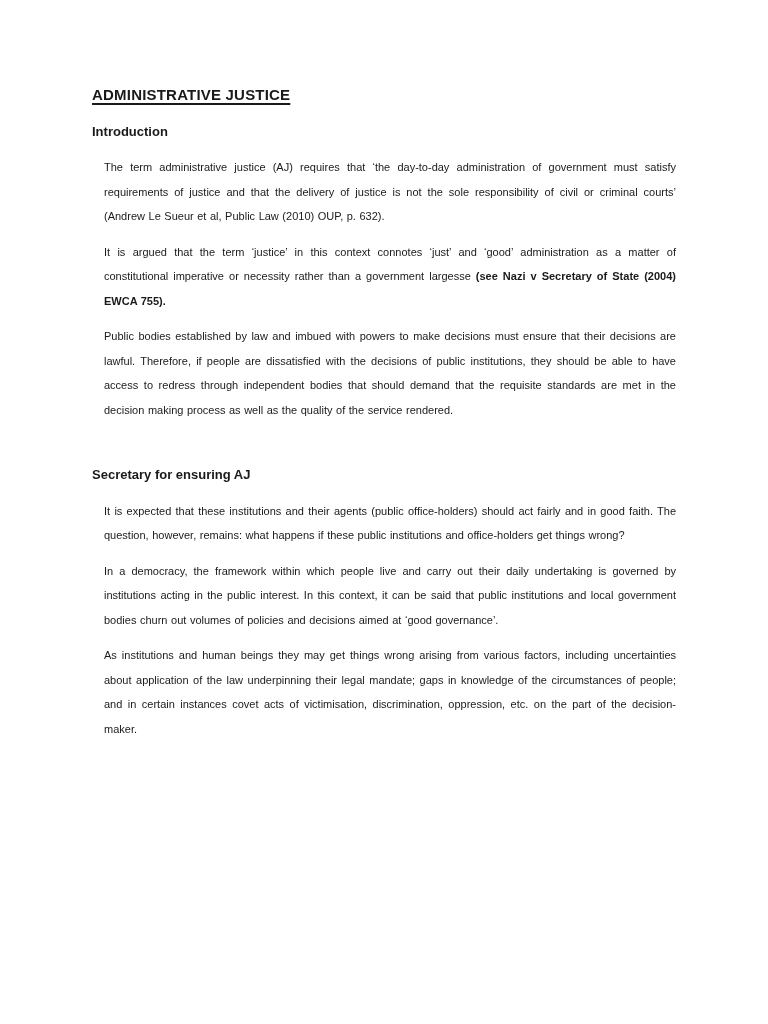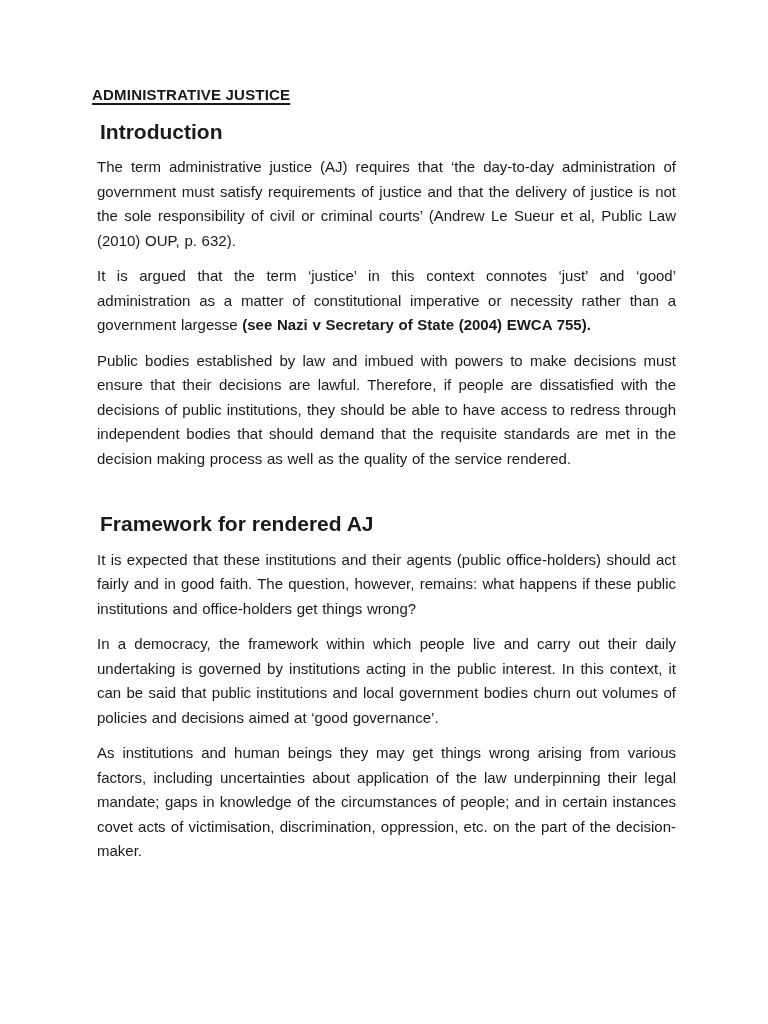--- a/index.html
+++ b/index.html
@@ -25,29 +25,29 @@
     font-size: 15px;
     font-weight: 700;
     line-height: 24.5px;
     text-decoration: underline;
     text-decoration-thickness: 2px;
     text-underline-offset: 3px;
     margin: 0 0 12px 0;
     letter-spacing: 0.2px;
   }
   .section-heading {
-    font-size: 21px;
+    font-size: 13px;
     font-weight: 700;
     line-height: 24.5px;
-    margin: 0 0 11px 8px;
+    margin: 0 0 11px 0;
   }
   p.body-para {
-    font-size: 15px;
+    font-size: 11px;
     line-height: 24.5px;
-    margin: 0 0 11px 5px;
+    margin: 0 0 11px 12px;
     text-align: justify;
     word-spacing: 0.5px;
   }
   p.body-para strong {
     font-weight: 700;
   }
   .blank-line {
     height: 30px;
   }
 </style>
@@ -61,21 +61,21 @@
   <h2 class="section-heading">Introduction</h2>
 
   <p class="body-para">The term administrative justice (AJ) requires that ‘the day-to-day administration of government must satisfy requirements of justice and that the delivery of justice is not the sole responsibility of civil or criminal courts’ (Andrew Le Sueur et al, Public Law (2010) OUP, p. 632).</p>
 
   <p class="body-para"><span>It is argued that the term ‘justice’ in this context connotes ‘just’ and ‘good’ administration as a matter of constitutional imperative or necessity rather than a government largesse </span><strong>(see Nazi v Secretary of State (2004) EWCA 755).</strong></p>
 
   <p class="body-para">Public bodies established by law and imbued with powers to make decisions must ensure that their decisions are lawful. Therefore, if people are dissatisfied with the decisions of public institutions, they should be able to have access to redress through independent bodies that should demand that the requisite standards are met in the decision making process as well as the quality of the service rendered.</p>
 
   <div class="blank-line"></div>
 
-  <h2 class="section-heading">Framework for rendered AJ</h2>
+  <h2 class="section-heading">Secretary for ensuring AJ</h2>
 
   <p class="body-para">It is expected that these institutions and their agents (public office-holders) should act fairly and in good faith. The question, however, remains: what happens if these public institutions and office-holders get things wrong?</p>
 
   <p class="body-para">In a democracy, the framework within which people live and carry out their daily undertaking is governed by institutions acting in the public interest. In this context, it can be said that public institutions and local government bodies churn out volumes of policies and decisions aimed at ‘good governance’.</p>
 
   <p class="body-para">As institutions and human beings they may get things wrong arising from various factors, including uncertainties about application of the law underpinning their legal mandate; gaps in knowledge of the circumstances of people; and in certain instances covet acts of victimisation, discrimination, oppression, etc. on the part of the decision-maker.</p>
 
 </div>
 
 </body></html>

